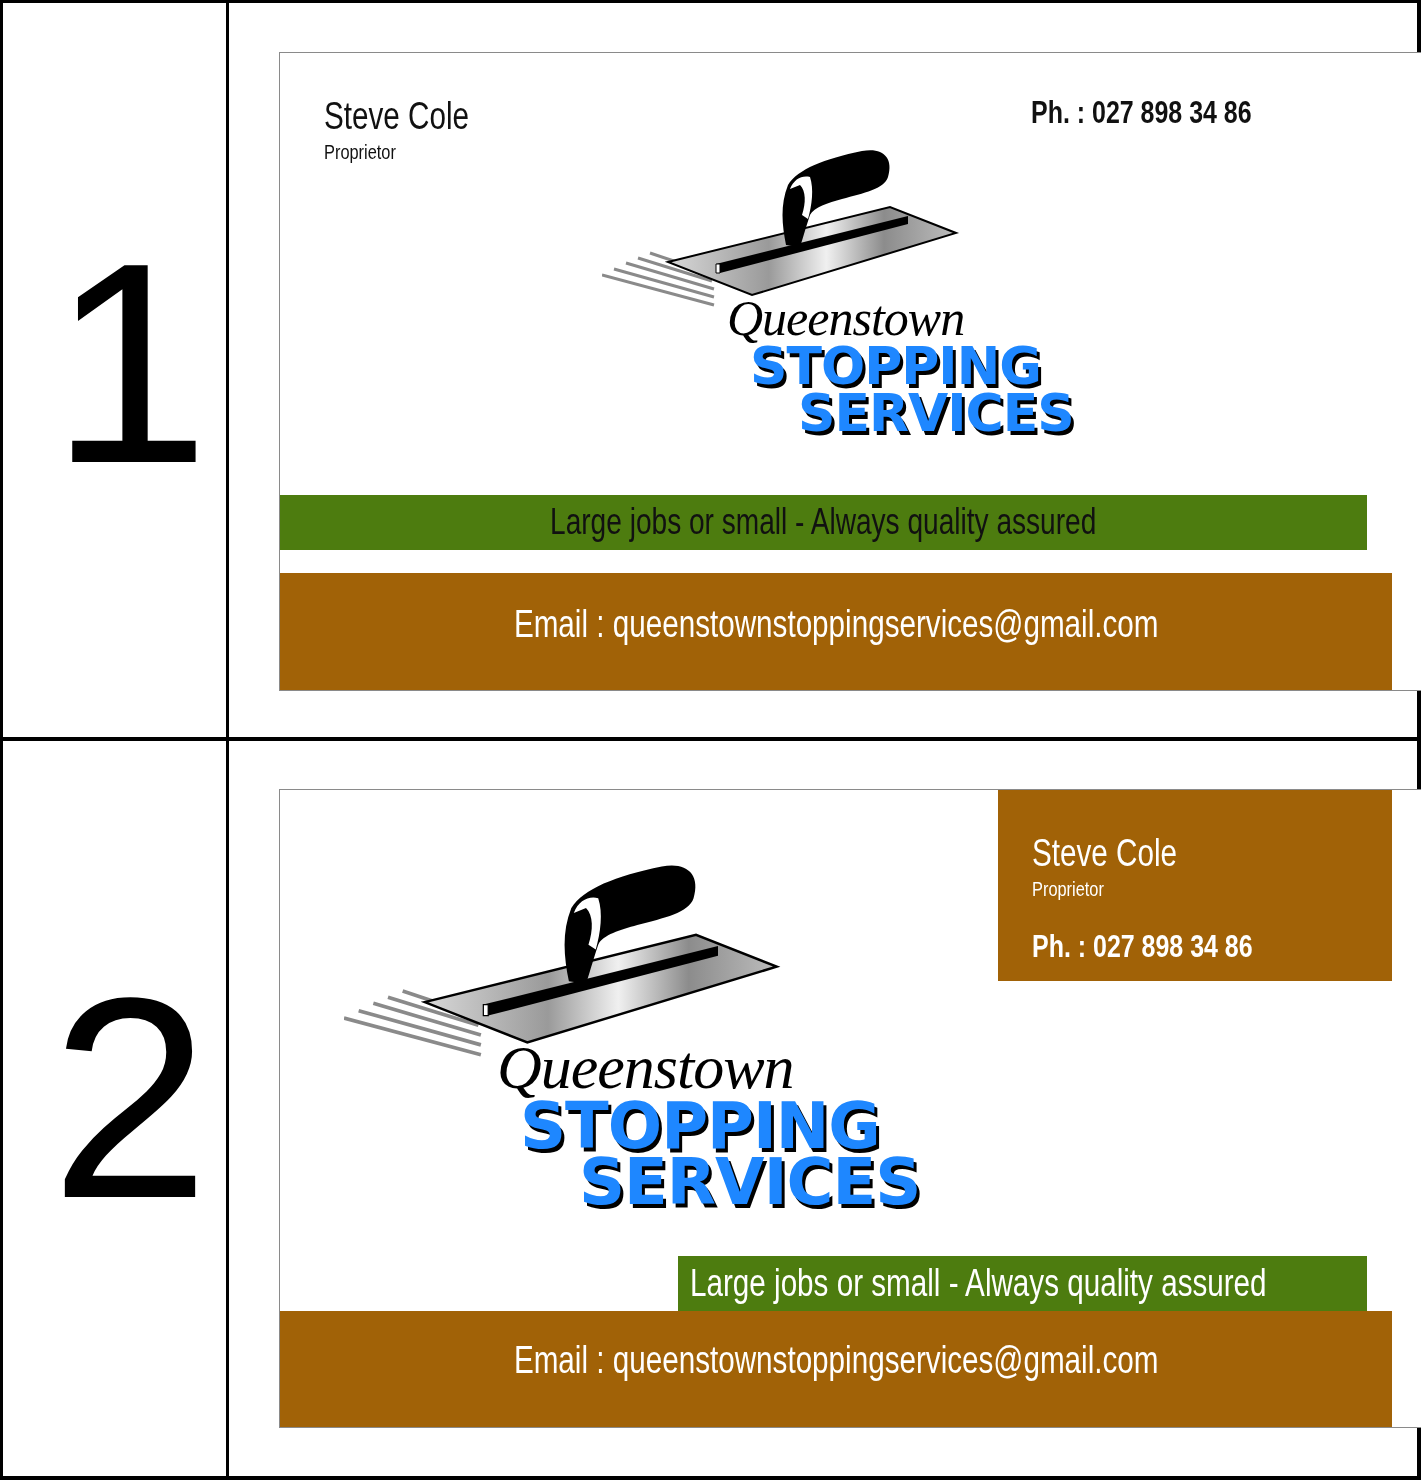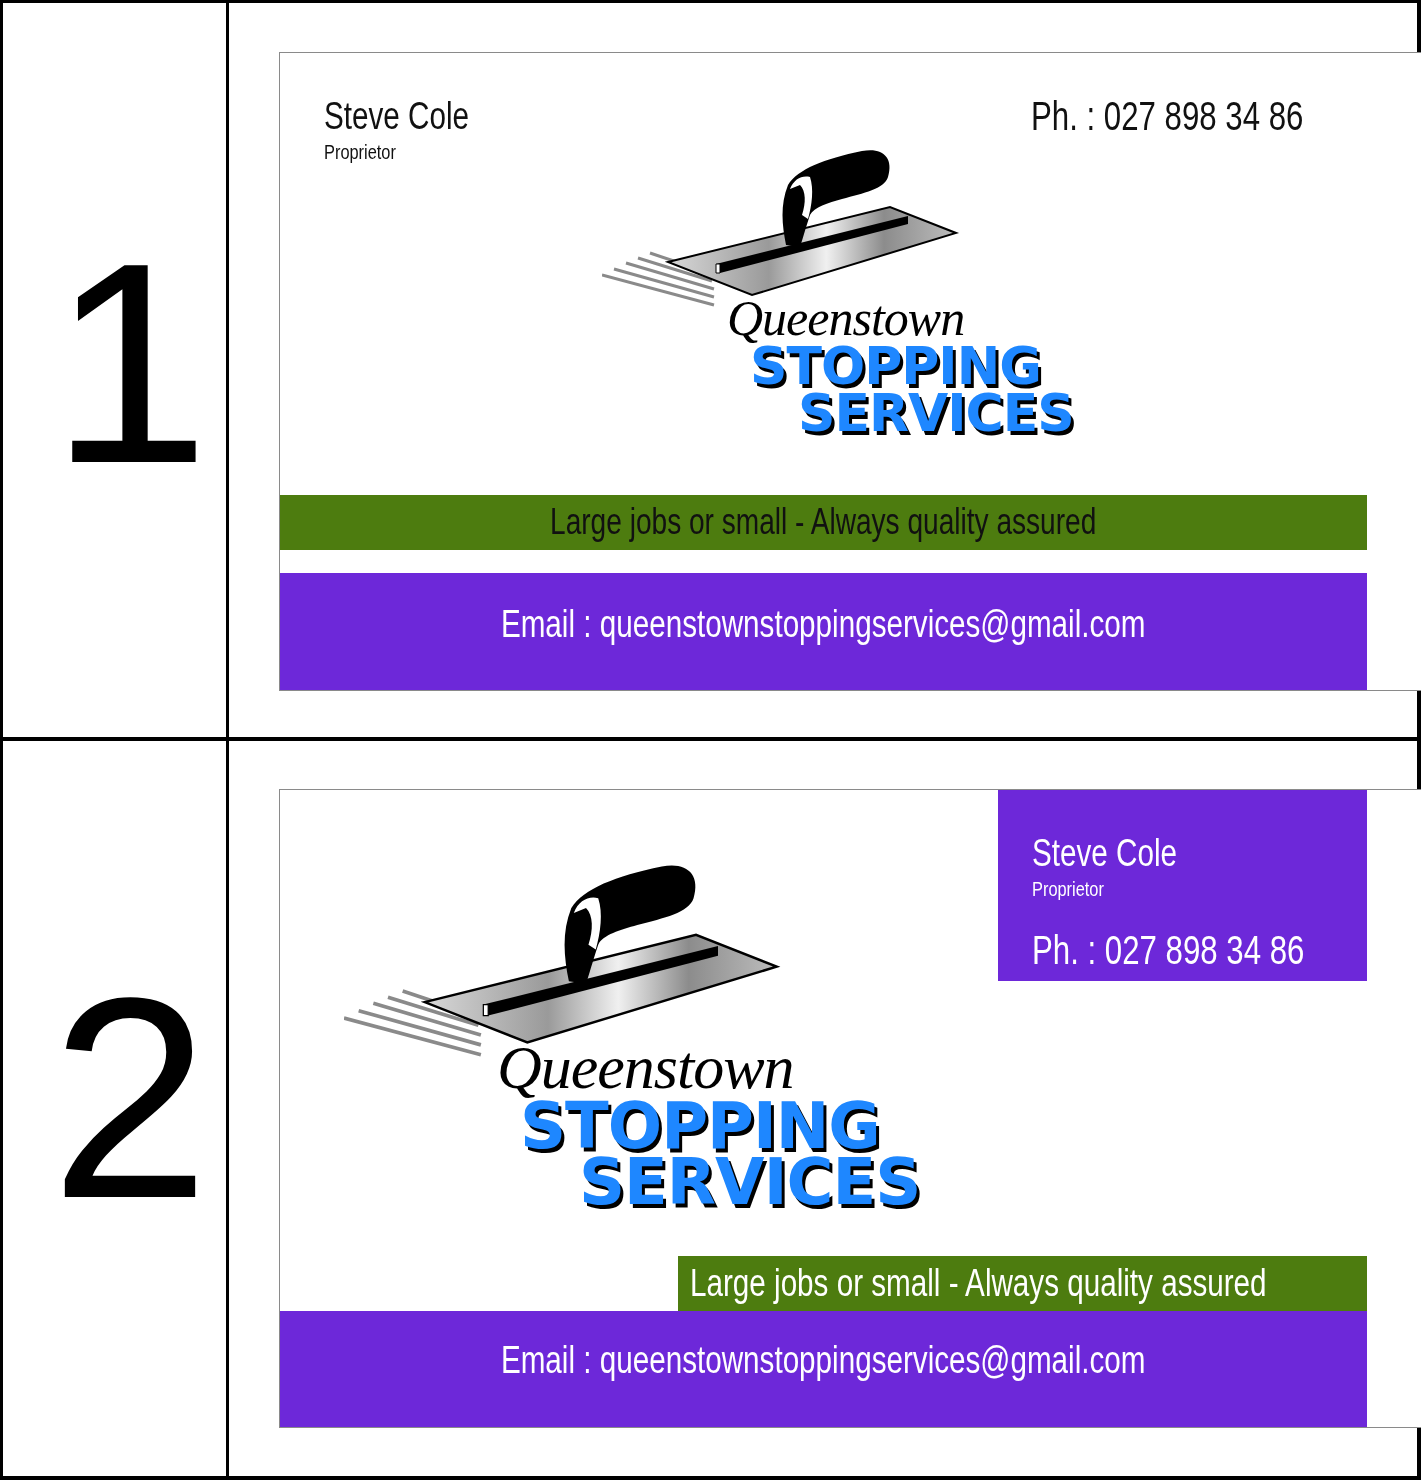--- a/index.html
+++ b/index.html
@@ -18,24 +18,24 @@
   .card1 { top:52px; height:639px; }
   .card2 { top:789px; height:639px; }
 
   .cond { display:inline-block; transform-origin:left top; transform:scaleX(0.78); white-space:nowrap;
           font-family:"Liberation Sans", sans-serif; }
   .condc { display:inline-block; transform-origin:center top; transform:scaleX(0.78); white-space:nowrap;
            font-family:"Liberation Sans", sans-serif; }
 
   .name { position:absolute; font-size:38px; color:#111; line-height:1; }
   .role { position:absolute; font-size:21px; color:#111; line-height:1; }
-  .phone { position:absolute; font-size:40px; color:#111; line-height:1; }
+  .phone { position:absolute; font-size:32px; color:#111; line-height:1;font-weight:bold; }
 
   .band-gray { position:absolute; background:#4d7c0f; }
-  .band-blue { position:absolute; background:#6d28d9; }
+  .band-blue { position:absolute; background:#a16207;padding-left:25px; }
   .band-text { position:absolute; left:0; right:0; text-align:center; line-height:1; }
 
   .logo { position:absolute; }
   .logo .q { position:absolute; font-family:"Liberation Serif", serif; font-style:italic;
              font-size:50px; color:#000; line-height:1; white-space:nowrap; letter-spacing:-1px;text-align:right; }
   .logo .big { position:absolute; font-family:"DejaVu Sans", sans-serif; font-weight:bold;
                font-size:52px; color:#1e87ff; line-height:1; white-space:nowrap;
                text-shadow:3px 4px 0 #000; letter-spacing:-1px; }
 </style>
 </head>

